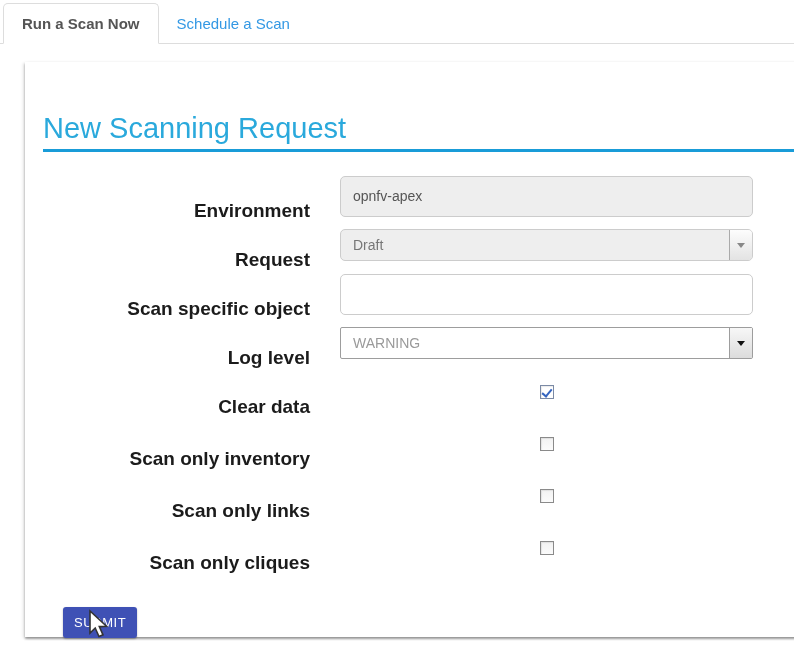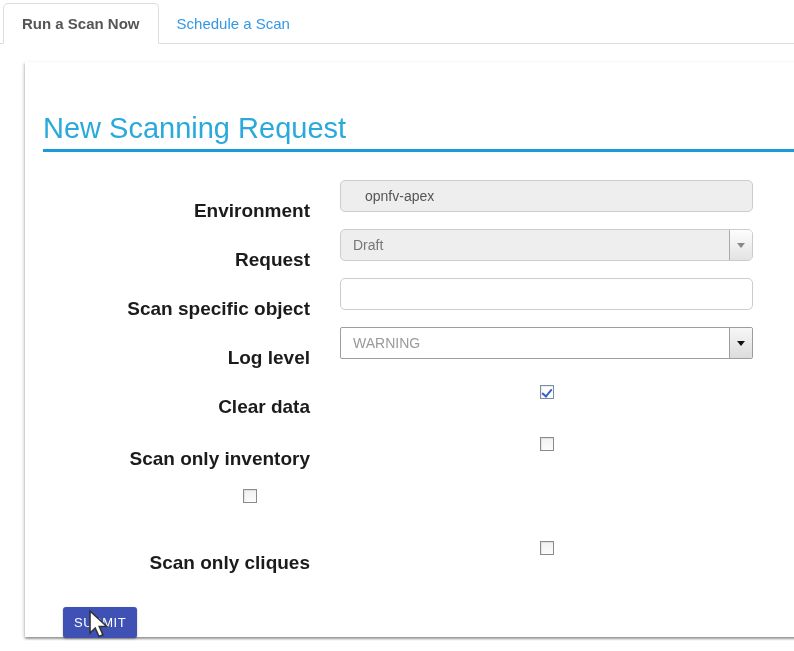--- a/index.html
+++ b/index.html
@@ -70,27 +70,27 @@
     text-align:right;
     margin-right:30px;
     font-size:19px;
     font-weight:bold;
     color:#1b1b1b;
     margin-top:30px;
   }
   .ctl { width:413px; position:relative; }
 
   .txt {
-    width:100%; height:32px;
+    width:100%; height:41px;
     border:1px solid #ccc;
     border-radius:5px;
     font-family:"Liberation Sans", sans-serif;
     font-size:14px;
     color:#555;
-    padding:0 24px;
+    padding:0 12px;
     background:#fff;
     outline:none;
   }
   .txt.disabled { background:#eeeeee; color:#555; }
 
   
   .select {
     width:100%; height:32px;
     border:1px solid #ccc;
     border-radius:5px;
@@ -224,20 +224,21 @@
     </div>
 
     <div class="row cb">
       <div class="lbl">Scan only inventory</div>
       <div class="ctl cbwrap">
         <div class="checkbox"></div>
       </div>
     </div>
 
     <div class="row cb">
+      <div class="lbl">Scan only links</div>
       <div class="ctl cbwrap">
         <div class="checkbox"></div>
       </div>
     </div>
 
     <div class="row cb">
       <div class="lbl">Scan only cliques</div>
       <div class="ctl cbwrap">
         <div class="checkbox"></div>
       </div>

